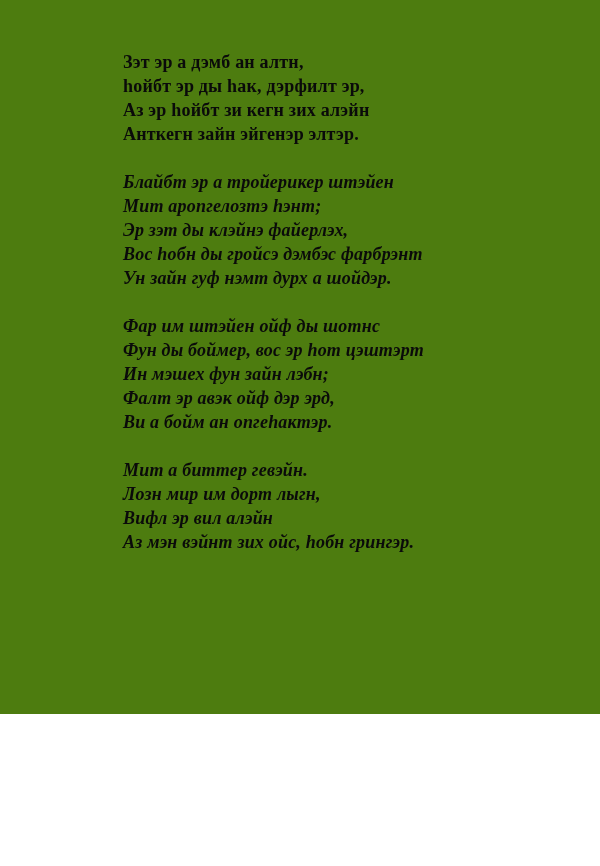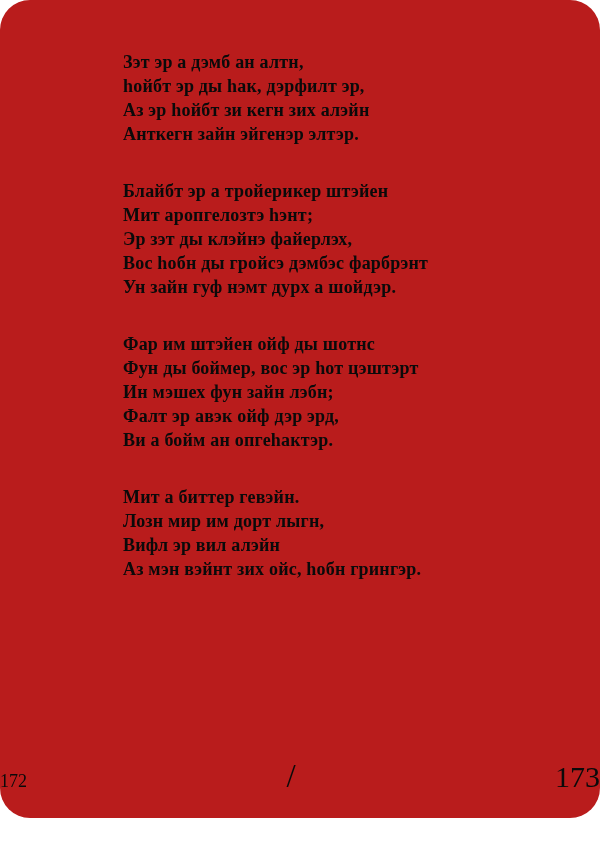--- a/index.html
+++ b/index.html
@@ -3,39 +3,39 @@
 <meta charset="utf-8">
 <style>
   html, body {
     margin: 0;
     padding: 0;
     background: #ffffff;
   }
   .page {
     position: relative;
     width: 600px;
-    height: 818px;
-    background: #b91c1c;
+    height: 714px;
+    background: #4d7c0f;
     color: #0a0a0a;
     font-family: "Liberation Serif", "DejaVu Serif", serif;
     overflow: hidden;
-    border-radius: 30px;
   }
   .poem {
     position: absolute;
     left: 123px;
     top: 50px;
     font-size: 18px;
     font-weight: 700;
     line-height: 24px;
     letter-spacing: 0.2px;
     white-space: nowrap;
   }
   .stanza + .stanza {
-    margin-top: 33px;
+    margin-top: 24px;
+    font-style: italic;
   }
   .footer {
     position: absolute;
     top: 758px;
     left: 0;
     width: 600px;
     display: flex;
     justify-content: space-between;
     align-items: baseline;
     font-weight: 400;

